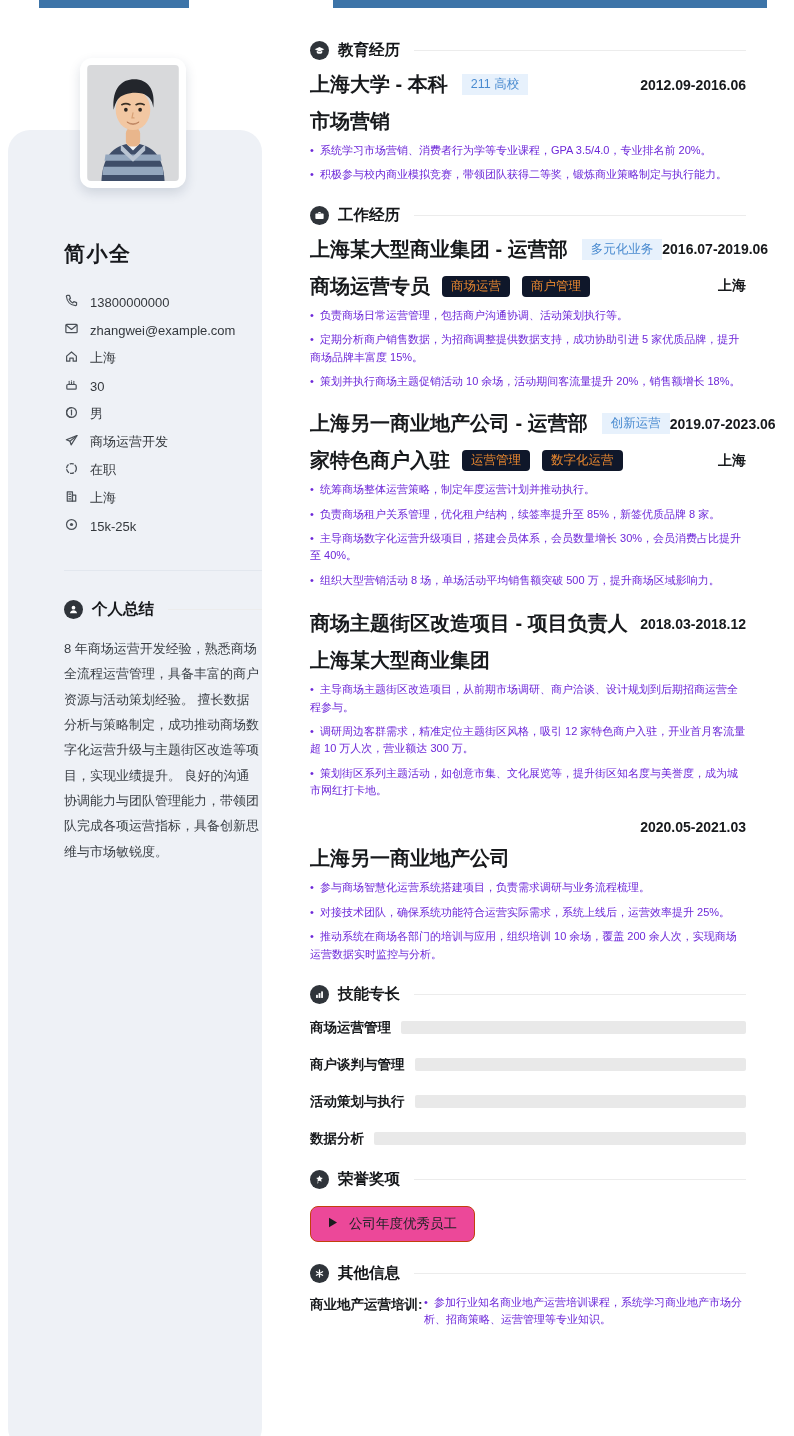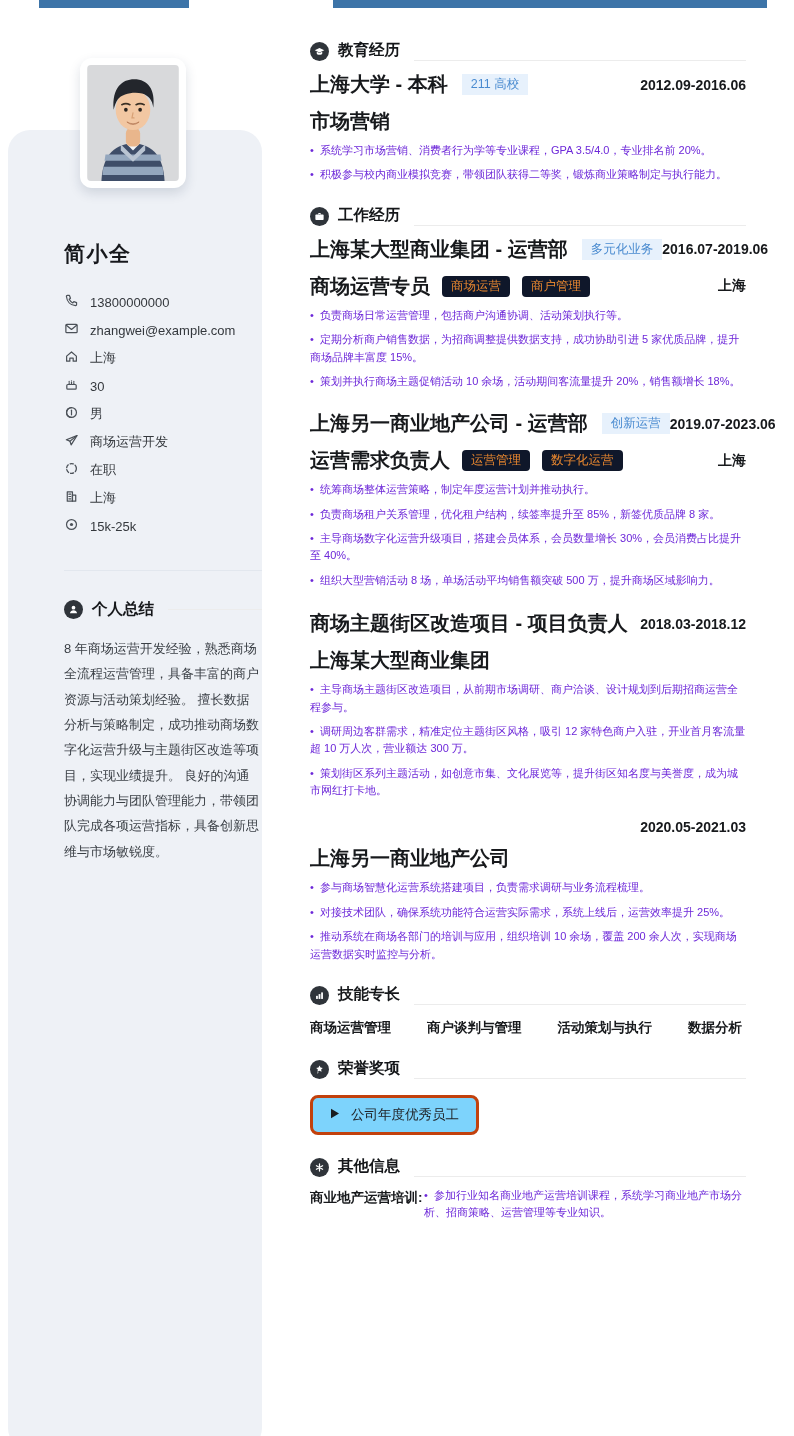--- a/index.html
+++ b/index.html
@@ -22,39 +22,39 @@
   .summary{margin-top:30px;border-top:1px solid #e2e7ee;padding-top:28px;}
   .summary-text{margin-top:16px;font-size:13px;line-height:1.95;color:#3a3f45;}
   
   .sec-header{display:flex;align-items:center;}
   .sec-icon{width:19px;height:19px;border-radius:50%;background:#2f343a;display:flex;align-items:center;justify-content:center;flex:0 0 auto;}
   .sec-title{font-size:15.5px;font-weight:bold;color:#15171a;margin-left:9px;white-space:nowrap;}
   .sec-line{flex:1;height:1px;background:#ececec;margin-left:14px;}
   
   .main{position:absolute;left:310px;top:40px;width:436px;}
   .section{margin-bottom:21px;}
-  .sec-header.main-h{margin-bottom:6px;align-items:flex-end;}
+  .sec-header.main-h{margin-bottom:6px;}
   .row{display:flex;align-items:center;margin-top:10px;}
   .row-title{font-size:20px;font-weight:bold;color:#17191c;white-space:nowrap;}
   .badge-blue{margin-left:14px;font-size:12.5px;padding:2px 9px;border-radius:0;background:#e7f1fc;color:#4a8bd0;white-space:nowrap;}
   .badge-orange{margin-left:12px;font-size:12.5px;padding:2px 9px;border-radius:4px;background:#0f172a;color:#e8872f;white-space:nowrap;}
   .row-date,.row-loc{margin-left:auto;font-size:14px;font-weight:bold;color:#17191c;white-space:nowrap;}
   .bullet{margin-top:7px;font-size:11px;line-height:1.58;color:#6d28d9;}
   .bullet::before{content:"•\00a0\00a0";}
   .entry{margin-top:4px;}
   .entry + .entry{margin-top:20px;}
   
-  .skills-grid{display:grid;grid-template-columns:1fr 1fr 1fr 1fr;column-gap:26px;row-gap:19px;margin-top:14px;}
+  .skills-grid{display:grid;grid-template-columns:1fr;column-gap:26px;row-gap:19px;margin-top:14px;}
   .skill{display:flex;align-items:center;gap:10px;}
   .skill-label{font-size:13.5px;font-weight:bold;color:#17191c;white-space:nowrap;}
   .skill-track{flex:1;height:13px;background:#e9e9e9;border-radius:2px;overflow:hidden;}
   .skill-fill{height:100%;background:#3d74a8;clip-path:polygon(0 0,100% 0,calc(100% - 7px) 100%,0 100%);}
   
-  .honor-pill{display:inline-flex;align-items:center;gap:11px;border:3px solid #c2410c;border-radius:8px;
-              padding:8px 17px;font-size:13.5px;color:#202327;margin-top:10px;background:#7dd3fc;}
+  .honor-pill{display:inline-flex;align-items:center;gap:11px;border:1px solid #c2410c;border-radius:8px;
+              padding:8px 17px;font-size:13.5px;color:#202327;margin-top:10px;background:#ec4899;}
   
   .other-row{display:flex;margin-top:10px;}
   .other-label{flex:0 0 114px;font-size:13.5px;font-weight:bold;color:#17191c;line-height:1.58;}
   .other-bullets{flex:1;}
   .other-bullets .bullet:first-child{margin-top:0;}
 </style>
 </head>
 <body>
 
 <div class="page">
@@ -231,21 +231,21 @@
         <div class="bullet">策划并执行商场主题促销活动 10 余场，活动期间客流量提升 20%，销售额增长 18%。</div>
       </div>
 
       <div class="entry">
         <div class="row">
           <span class="row-title">上海另一商业地产公司 - 运营部</span>
           <span class="badge-blue">创新运营</span>
           <span class="row-date">2019.07-2023.06</span>
         </div>
         <div class="row">
-          <span class="row-title">运营需求负责人</span>
+          <span class="row-title">家特色商户入驻</span>
           <span class="badge-orange">运营管理</span>
           <span class="badge-orange">数字化运营</span>
           <span class="row-loc">上海</span>
         </div>
         <div class="bullet">统筹商场整体运营策略，制定年度运营计划并推动执行。</div>
         <div class="bullet">负责商场租户关系管理，优化租户结构，续签率提升至 85%，新签优质品牌 8 家。</div>
         <div class="bullet">主导商场数字化运营升级项目，搭建会员体系，会员数量增长 30%，会员消费占比提升至 40%。</div>
         <div class="bullet">组织大型营销活动 8 场，单场活动平均销售额突破 500 万，提升商场区域影响力。</div>
       </div>
     </div>

